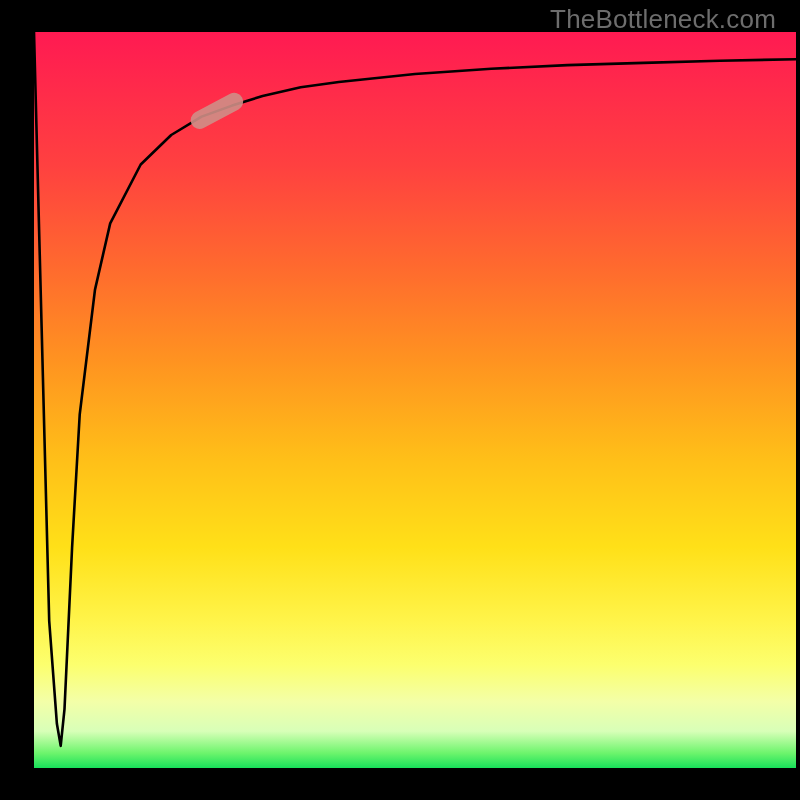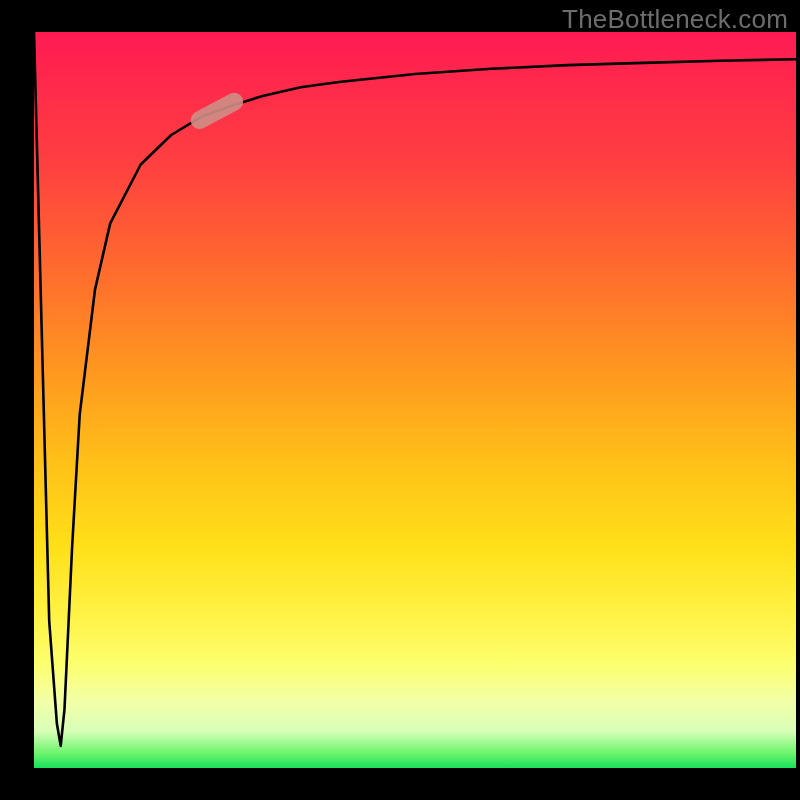--- a/index.html
+++ b/index.html
@@ -45,21 +45,21 @@
     position: absolute;
     left: 0;
     top: 0;
     width: 100%;
     height: 100%;
     display: block;
   }
   .watermark {
     position: absolute;
     top: 4px;
-    right: 12px;
+    right: 24px;
     color: #6d6d6d;
     font-size: 26px;
     font-weight: 400;
     letter-spacing: 0.2px;
     user-select: none;
     white-space: nowrap;
   }
 </style>
 </head>
 <body>

